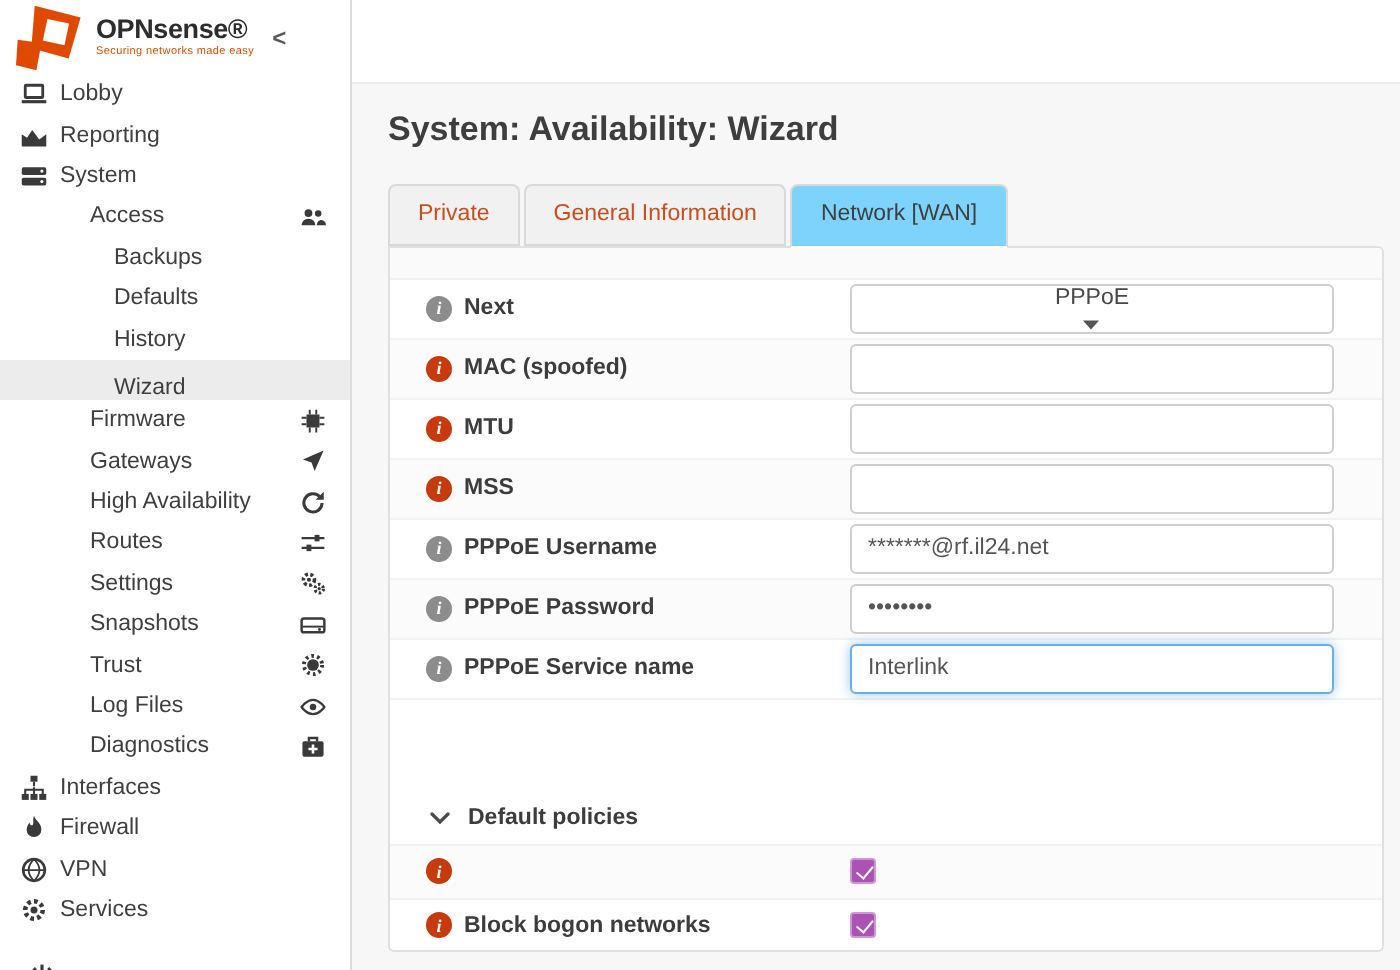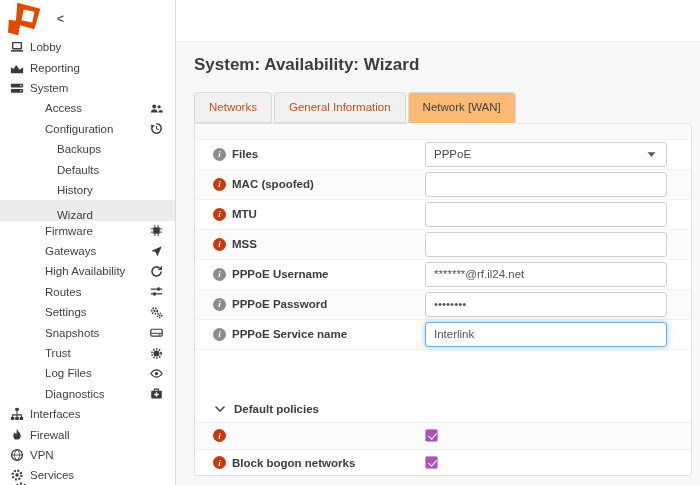--- a/index.html
+++ b/index.html
@@ -44,21 +44,21 @@
   .page-title{
     margin:13px 0 0 18px;font-size:17px;font-weight:bold;color:#3e3e3e;flex:none;
   }
   .tabs{display:flex;margin:17px 0 0 18px;position:relative;z-index:2;flex:none;}
   .tab{
     font-size:11.5px;padding:8px 14px 7px 14px;margin-right:2px;
     border:1px solid #d9d9d9;border-radius:4px 4px 0 0;
     background:#f1f1f1;color:#c94e1d;cursor:pointer;line-height:1.2;
   }
   .tab.active{
-    background:#fdba74;color:#3f3f3f;border-bottom:1px solid #fff;
+    background:#7dd3fc;color:#3f3f3f;border-bottom:1px solid #fff;
     margin-bottom:-1px;cursor:default;
   }
   .panel{
     background:#fff;border:1px solid #e0e0e0;border-radius:0 3px 3px 3px;
     margin:0 8px 0 18px;height:353px;box-sizing:border-box;overflow:hidden;flex:none;
   }
   .form-spacer{height:15px;background:#fafafa;border-bottom:1px solid #f0f0f0;}
   .frow{
     display:flex;align-items:center;height:30px;padding:0 18px;
     border-bottom:1px solid #f2f2f2;box-sizing:border-box;
@@ -74,21 +74,21 @@
     display:inline-flex;align-items:center;justify-content:center;
   }
   .info.gray{background:#8c8c8c;}
   .info.red{background:#c63a0e;}
   .txt,.sel{
     width:242px;height:25px;border:1px solid #cfcfcf;border-radius:3px;
     font-family:"Liberation Sans",sans-serif;font-size:11.5px;color:#555;
     padding:0 8px;box-sizing:border-box;background:#fff;outline:none;
   }
   .txt.focused{border-color:#66afe9;box-shadow:0 0 6px rgba(102,175,233,.65);}
-  .sel{display:flex;align-items:center;justify-content:space-between;cursor:pointer;color:#474747;}
+  .sel{display:flex;align-items:center;justify-content:space-between;cursor:pointer;color:#474747;flex-direction:column;}
   .caret{width:9px;height:7px;color:#555;flex:none;margin-right:2px;}
   .caret svg{display:block;width:9px;height:7px;}
   .section-head{
     display:flex;align-items:center;gap:9px;height:25px;padding:0 20px;
     font-weight:bold;font-size:11.5px;color:#3c3c3c;border-bottom:1px solid #f2f2f2;
     cursor:pointer;
     margin-top:47px;
   }
   .chev{width:10px;height:10px;color:#4a4a4a;}
   .chev svg{display:block;width:10px;height:10px;}
@@ -115,20 +115,24 @@
 
   <aside class="sidebar">
     <div class="brand">
       <span class="brand-logo">
         <svg viewBox="0 0 40 40">
           <polygon points="11,1 38,8 31,32 9,26" fill="#e04a00"></polygon>
           <polygon points="1,21 15,23 12,39 0,36" fill="#e04a00"></polygon>
           <rect x="17" y="10" width="13" height="13" fill="#fff" transform="rotate(12 23.5 16.5)"></rect>
         </svg>
       </span>
+      <span class="brand-textwrap">
+        <span class="brand-name">OPNsense®</span>
+        <span class="brand-tag">Securing networks made easy</span>
+      </span>
       <span class="brand-toggle">&lt;</span>
     </div>
     <nav class="menu" id="menu">
         <div class="menu-item lvl0">
           <span class="mi-ico">
             <svg viewBox="0 0 16 16">
               <rect x="3" y="3" width="10" height="7" rx="0.5" fill="none" stroke="currentColor" stroke-width="1.6"></rect>
               <rect x="1" y="11.5" width="14" height="1.8" fill="currentColor"></rect>
             </svg>
           </span>
@@ -154,30 +158,20 @@
           <span class="mi-label">System</span>
         </div>
         <div class="menu-item lvl1">
           <span class="mi-label">Access</span>
           <span class="mi-right">
             <svg viewBox="0 0 16 16">
               <circle cx="5.2" cy="5.6" r="2.4" fill="currentColor"></circle>
               <circle cx="11.2" cy="5.9" r="2" fill="currentColor"></circle>
               <path d="M1 13c0-2.3 1.9-4 4.2-4s4.2 1.7 4.2 4z" fill="currentColor"></path>
               <path d="M10.3 13c.1-1.8 1.3-3.2 2.9-3.2 1.5 0 2.7 1.3 2.8 3.2z" fill="currentColor"></path>
-            </svg>
-          </span>
-        </div>
-        <div class="menu-item lvl1">
-          <span class="mi-label">Configuration</span>
-          <span class="mi-right">
-            <svg viewBox="0 0 16 16">
-              <path d="M8 2.2a5.8 5.8 0 1 1-5.5 4" fill="none" stroke="currentColor" stroke-width="1.8"></path>
-              <polygon points="0.6,3 2.6,7.4 6,4.6" fill="currentColor"></polygon>
-              <path d="M8 5v3.2l2.4 1.4" fill="none" stroke="currentColor" stroke-width="1.3"></path>
             </svg>
           </span>
         </div>
         <div class="menu-item lvl2">
           <span class="mi-label">Backups</span>
         </div>
         <div class="menu-item lvl2">
           <span class="mi-label">Defaults</span>
         </div>
         <div class="menu-item lvl2">
@@ -315,31 +309,31 @@
           <path d="M8 1.5v6" stroke="currentColor" stroke-width="1.8"></path>
           <path d="M4.5 3.5a5.6 5.6 0 1 0 7 0" fill="none" stroke="currentColor" stroke-width="1.8"></path>
         </svg>
       </div>
   </aside>
 
   <main class="content">
     <div class="topbar"></div>
     <h1 class="page-title">System: Availability: Wizard</h1>
     <div class="tabs" id="tabs">
-        <div class="tab">Networks</div>
+        <div class="tab">Private</div>
         <div class="tab">General Information</div>
         <div class="tab active">Network [WAN]</div>
       </div>
     <section class="panel">
       <div class="form-spacer"></div>
       <div id="form-rows">
           <div class="frow">
             <div class="flabel">
               <span class="info gray">i</span>
-              <span>Files</span>
+              <span>Next</span>
             </div>
             <div class="sel">
               <span>PPPoE</span>
               <span class="caret">
                 <svg viewBox="0 0 10 7">
                   <polygon points="0.5,1 5,6 9.5,1" fill="currentColor"></polygon>
                 </svg>
               </span>
             </div>
           </div>

